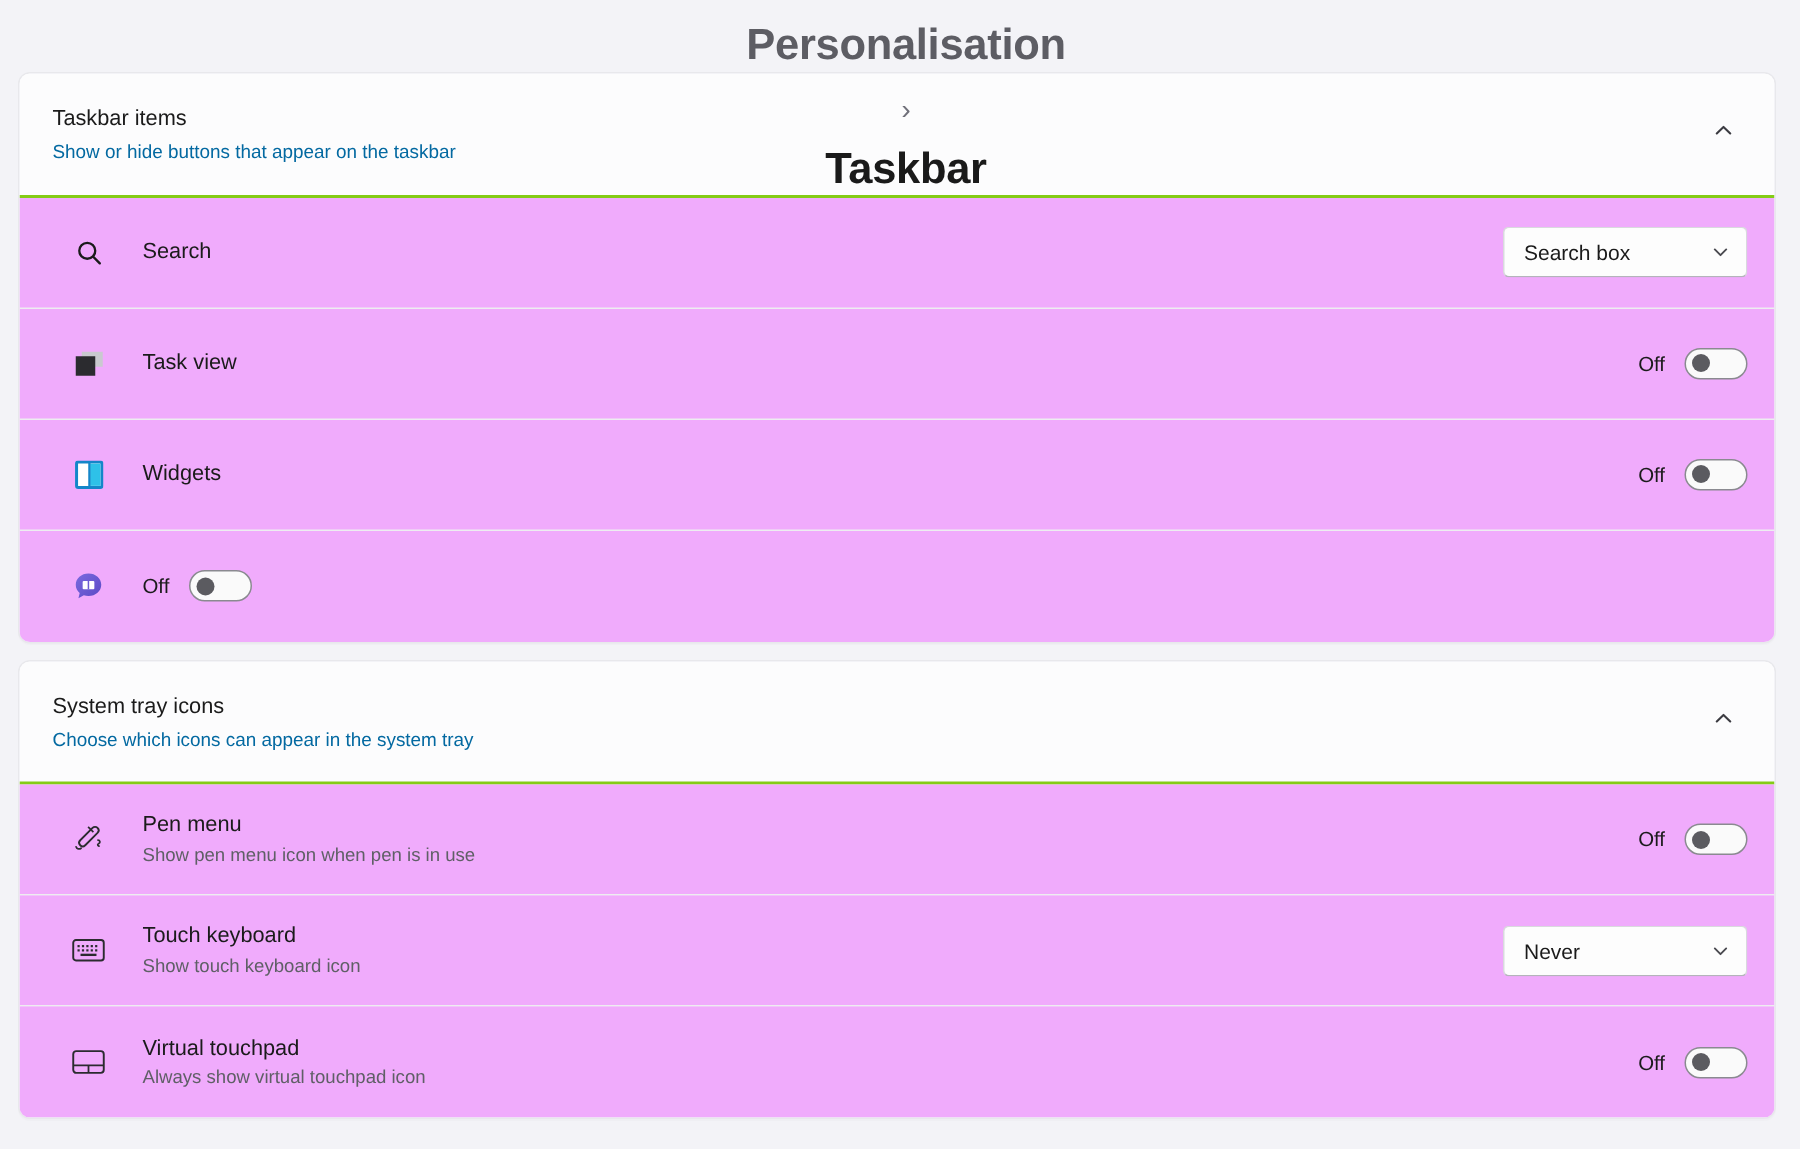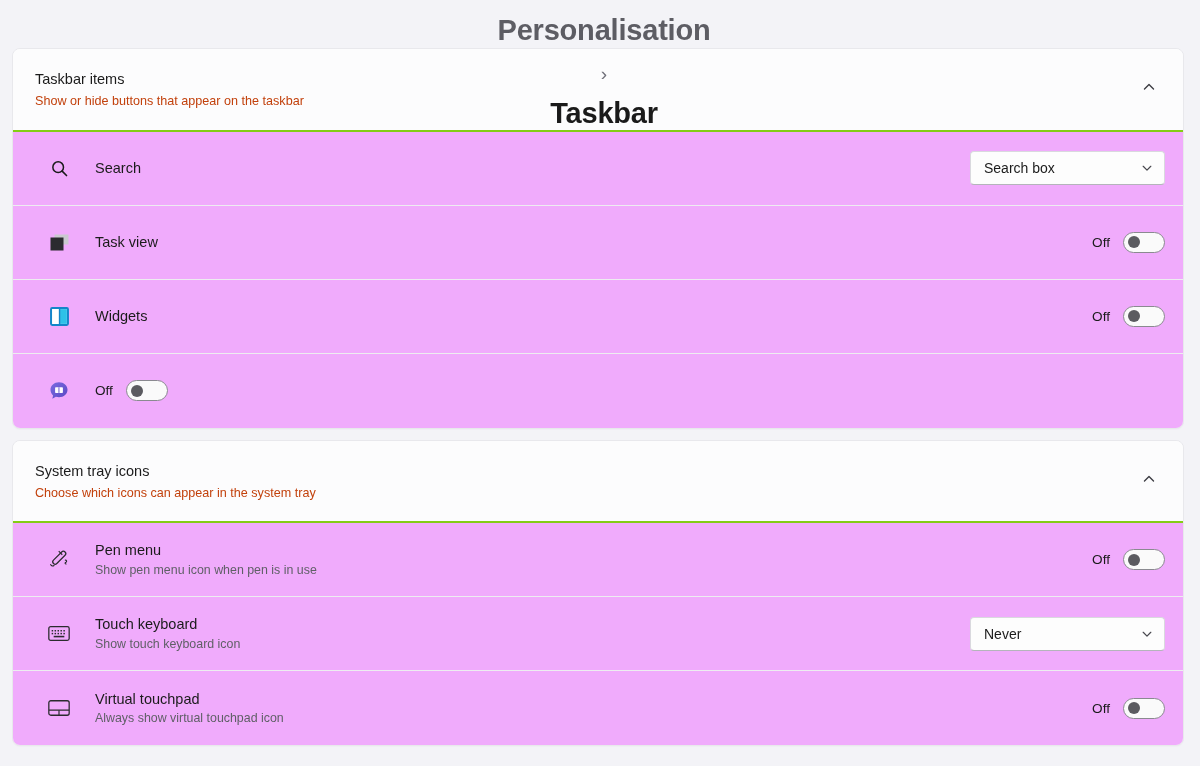--- a/index.html
+++ b/index.html
@@ -62,21 +62,21 @@
     background: #fcfcfd;
   }
   .card-head-text { flex: 1; }
   .card-title {
     font-size: 14.5px;
     color: #1b1b1b;
     line-height: 1.45;
   }
   .card-sub {
     font-size: 12.6px;
-    color: #c2410c;
+    color: #0369a1;
     margin-top: 3px;
     line-height: 1.4;
   }
   .chev-btn {
     width: 32px;
     height: 32px;
     display: flex;
     align-items: center;
     justify-content: center;
     border-radius: 4px;
@@ -119,21 +119,21 @@
   .row-ctrl {
     display: flex;
     align-items: center;
     justify-content: flex-end;
     gap: 13px;
     flex: 0 0 auto;
   }
 
   
   .combo {
-    width: 195px;
+    width: 163px;
     height: 34px;
     box-sizing: border-box;
     background: #fdfdfd;
     border: 1px solid #d9d9de;
     border-bottom-color: #b4b4bb;
     border-radius: 4px;
     display: flex;
     align-items: center;
     padding: 0 11px 0 13px;
     font-size: 14px;

